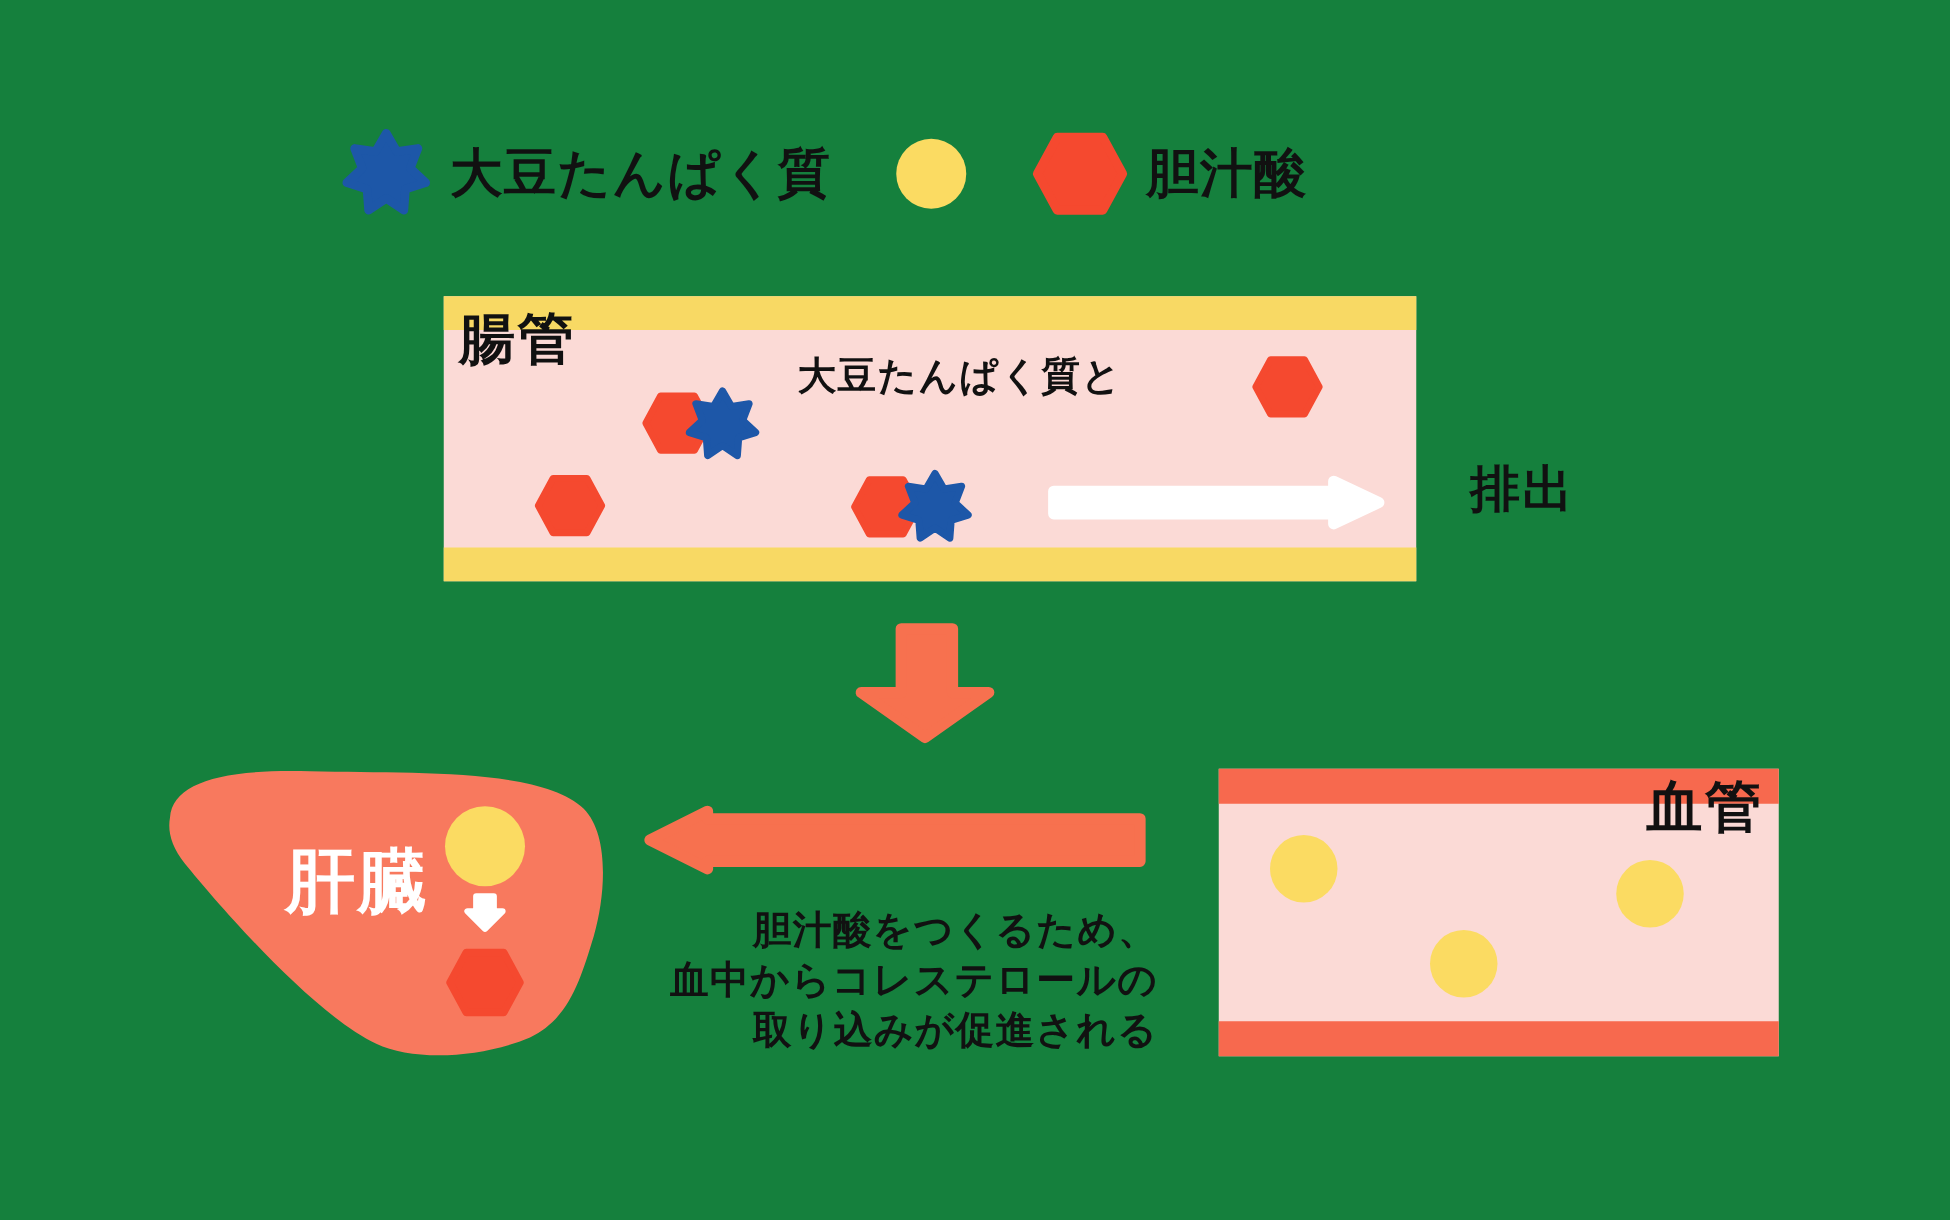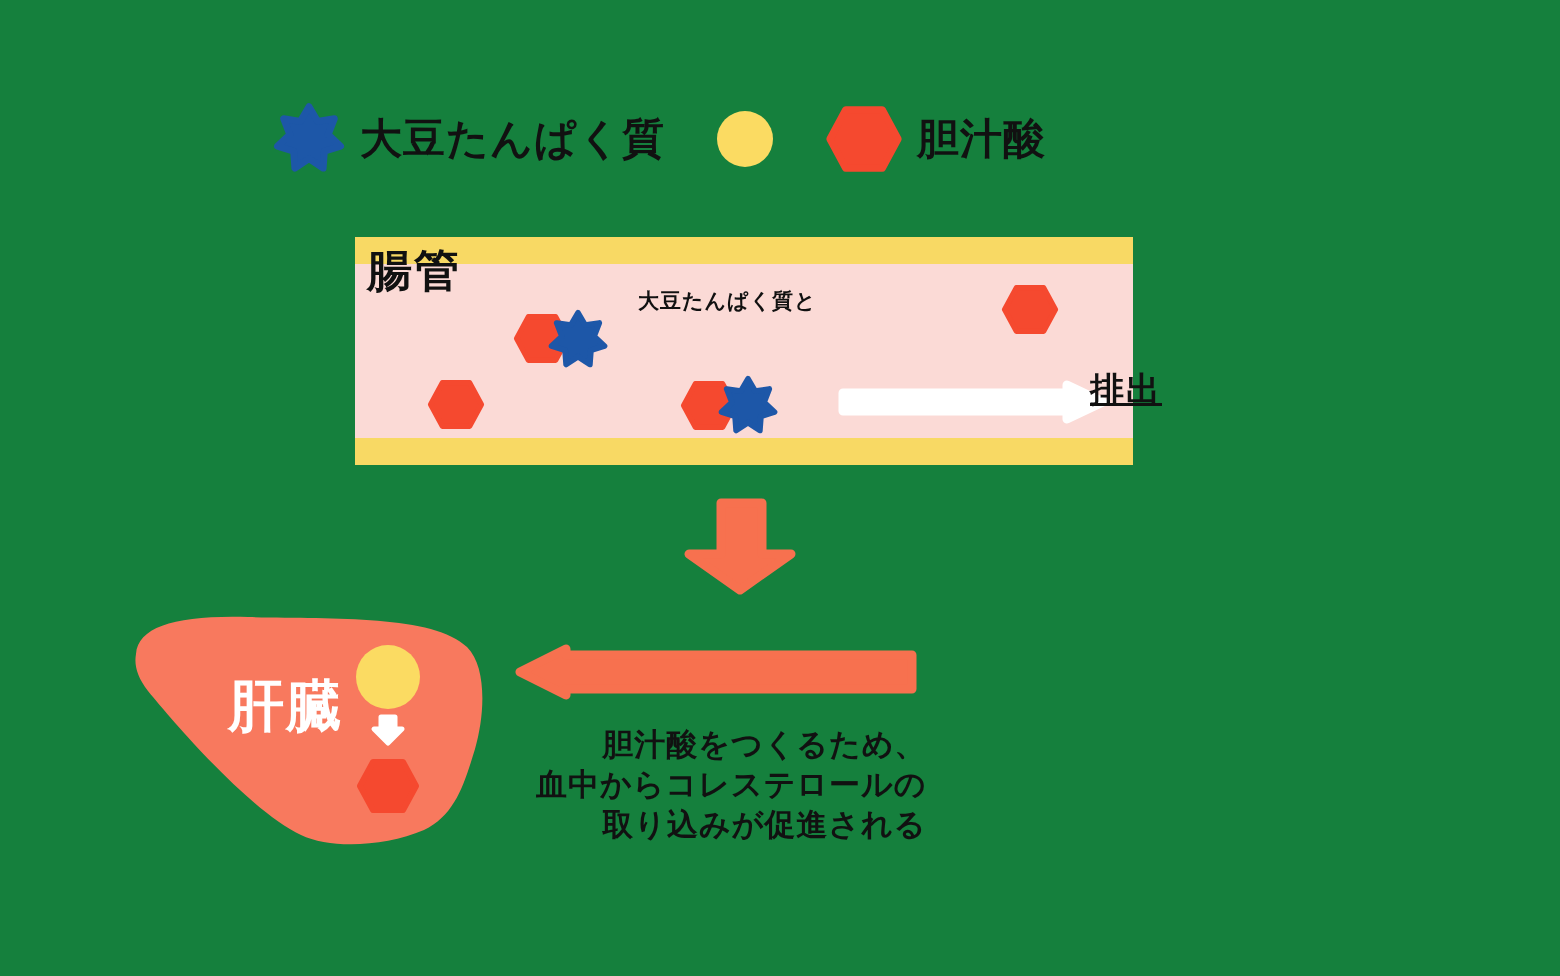--- a/index.html
+++ b/index.html
@@ -38,43 +38,43 @@
 
   .tube-title{
     position:absolute;font-size:45px;letter-spacing:2px;
     color:#111111;white-space:nowrap;line-height:1;
   }
   .intestine-title{left:12px;top:12px;font-family:Liberation Serif, serif;}
   .vessel-title{right:12px;top:8px;}
 
   .band-annotation{
     position:absolute;left:283px;top:44px;
-    font-size:21px;line-height:40px;letter-spacing:1px;white-space:nowrap;
+    font-size:31px;line-height:40px;letter-spacing:1px;white-space:nowrap;
   }
 
   
   .icon{display:block;}
   .blue{color:#1D57A8;}
   .red{color:#F5492F;}
   .yellow-circle{
     background:#FBDB62;border-radius:50%;
   }
   .white-fill{color:#FFFFFF;}
   .coral-fill{color:#F7714F;}
 
   
   .liver-title{
     position:absolute;left:228px;top:646px;
     font-size:56px;letter-spacing:2px;color:#FFFFFF;line-height:1;white-space:nowrap;margin-top:32px;
   }
 
   
   .excretion{
-    position:absolute;left:1090px;top:372px;
-    font-size:34px;letter-spacing:2px;line-height:1;white-space:nowrap;text-decoration:underline;
+    position:absolute;left:1176px;top:372px;
+    font-size:40px;letter-spacing:2px;line-height:1;white-space:nowrap;
   }
   .note{
     position:absolute;left:536px;top:724px;
     font-size:31px;line-height:40px;letter-spacing:1px;white-space:nowrap;
   }
   .note span{display:block;}
 </style>
 </head>
 <body>
 
@@ -167,14 +167,22 @@
   <svg class="icon coral-fill abs" style="left:514px;top:643px;" width="404" height="58" viewBox="0 0 404 58">
     <path d="M398 12 H52 V6 L6 29 L52 52 V46 H398 Z" fill="currentColor" stroke="currentColor" stroke-width="9" stroke-linejoin="round" stroke-linecap="round"></path>
   </svg>
 
   <div class="note">
     <span>胆汁酸をつくるため、</span>
     <span>血中からコレステロールの</span>
     <span>取り込みが促進される</span>
   </div>
 
+  <div class="tube vessel">
+    <div class="tube-wall wall-top"></div>
+    <div class="tube-wall wall-bottom"></div>
+    <span class="tube-title vessel-title">血管</span>
+    <div class="yellow-circle abs" style="left:41px;top:53px;width:54px;height:54px;"></div>
+    <div class="yellow-circle abs" style="left:169px;top:129px;width:54px;height:54px;"></div>
+    <div class="yellow-circle abs" style="left:318px;top:73px;width:54px;height:54px;"></div>
+  </div>
 
 </div>
 
 </body></html>

